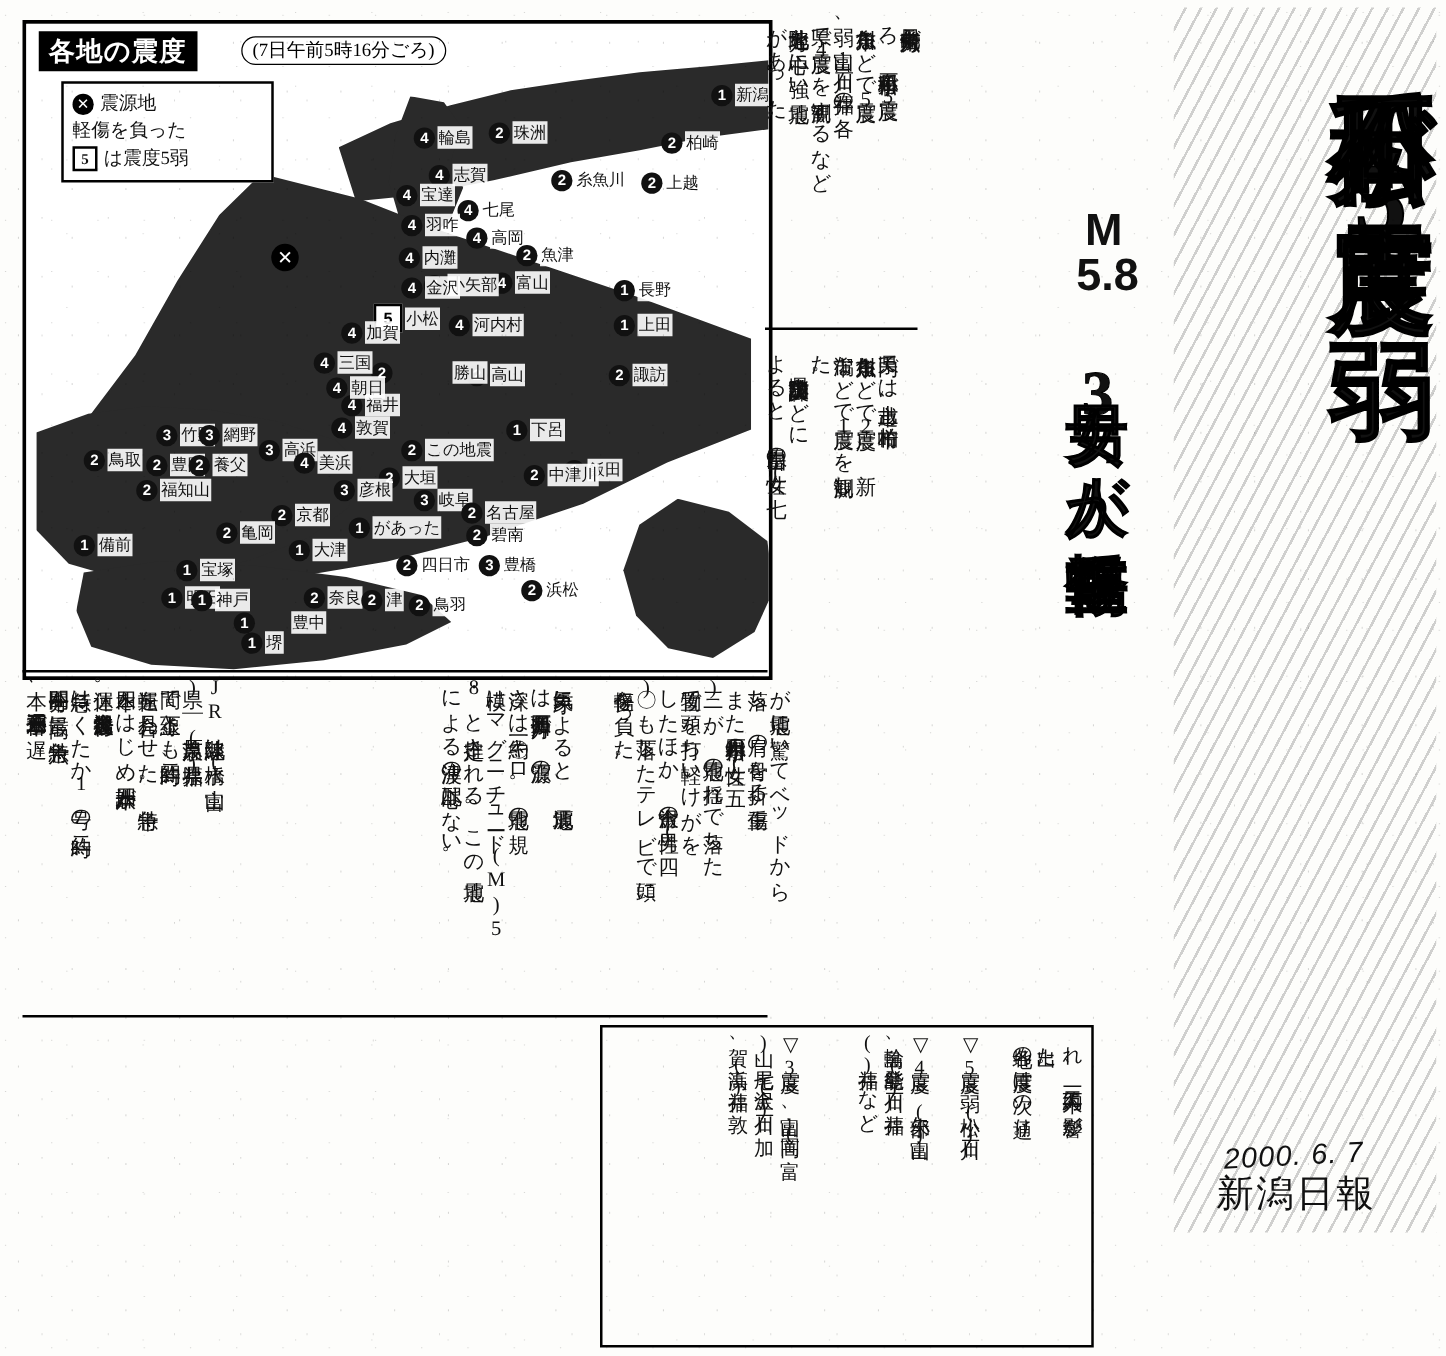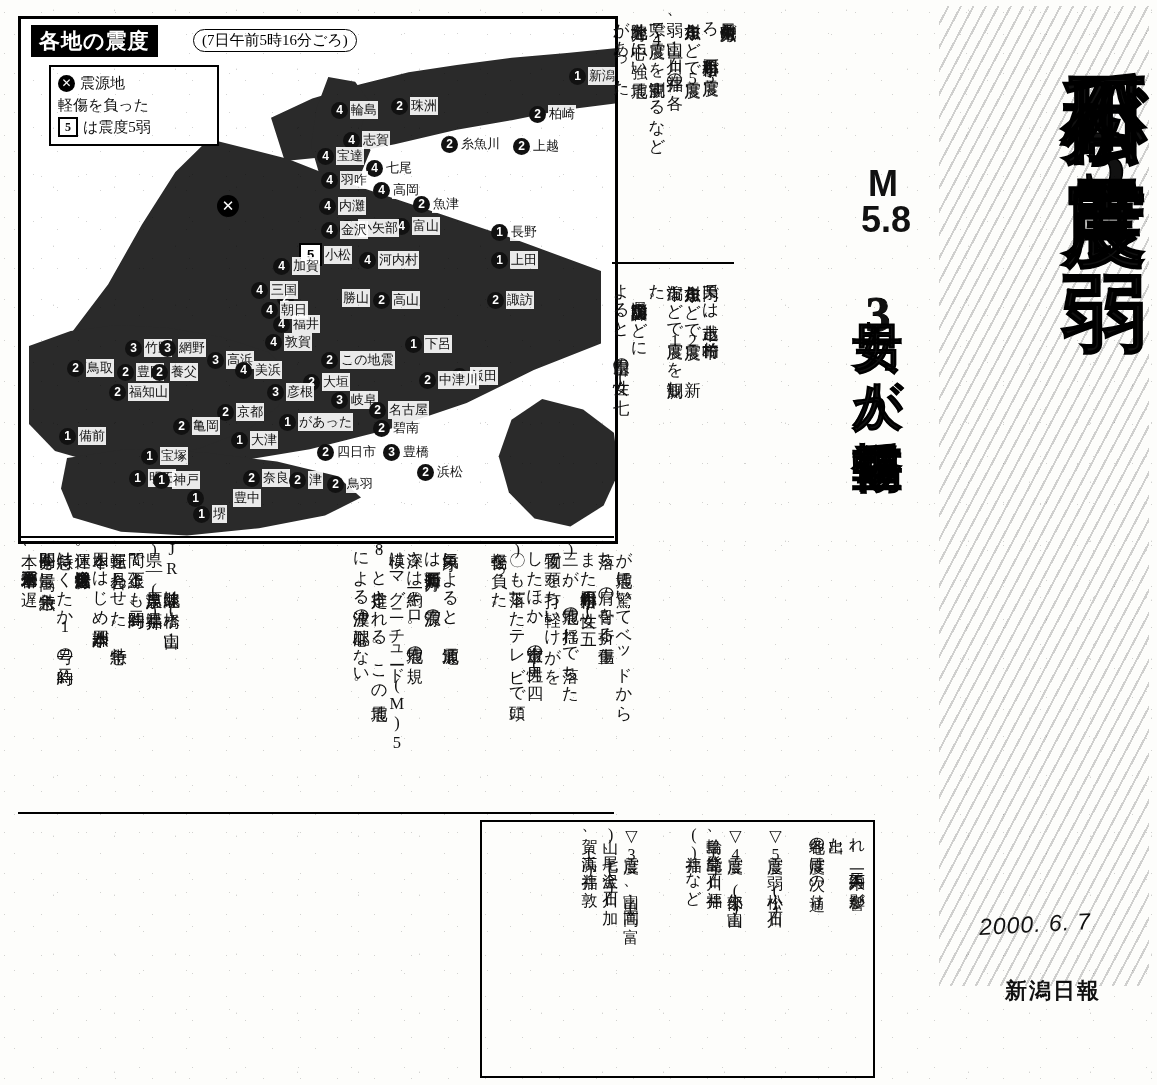--- a/index.html
+++ b/index.html
@@ -51,22 +51,22 @@
       -62deg, rgba(0,0,0,.0) 0 9px, rgba(0,0,0,.18) 9px 11px);
     pointer-events:none;
   }
   .date-stamp{
     position:absolute;right:58px;bottom:68px;
     font-family:"Liberation Sans","DejaVu Sans",sans-serif;
     font-size:23px;font-style:italic;letter-spacing:1px;
     transform:rotate(-3deg);
   }
   .paper-name{
-    position:absolute;right:48px;bottom:0;
-    font-size:22px;font-weight:bold;letter-spacing:2px;
+    position:absolute;right:48px;bottom:30px;
+    font-size:30px;font-weight:normal;letter-spacing:2px;
   }
 
   
   .subhead{
     position:absolute;top:166px;right:250px;width:120px;height:900px;
   }
   .subhead .sh{
     position:absolute;top:0;right:0;height:870px;
     font-size:50px;font-weight:bold;line-height:1.18;
     -webkit-text-stroke:0.8px #000;
@@ -269,21 +269,21 @@
           <span class="nm">上田</span>
         </div>
         <div class="pt onland" style="left: 466px; top: 272px;">
           <div class="dot">2</div>
           <span class="nm">諏訪</span>
         </div>
         <div class="pt onland" style="left: 352px; top: 272px;">
           <div class="dot">2</div>
           <span class="nm">高山</span>
         </div>
-        <div class="pt onland" style="left: 256px; top: 270px; gap: 48px;">
+        <div class="pt onland" style="left: 276px; top: 270px; gap: 48px;">
           <div class="dot">2</div>
           <span class="nm">勝山</span>
         </div>
         <div class="pt onland" style="left: 252px; top: 296px;">
           <div class="dot">4</div>
           <span class="nm">福井</span>
         </div>
         <div class="pt onland" style="left: 244px; top: 314px;">
           <div class="dot">4</div>
           <span class="nm">敦賀</span>

